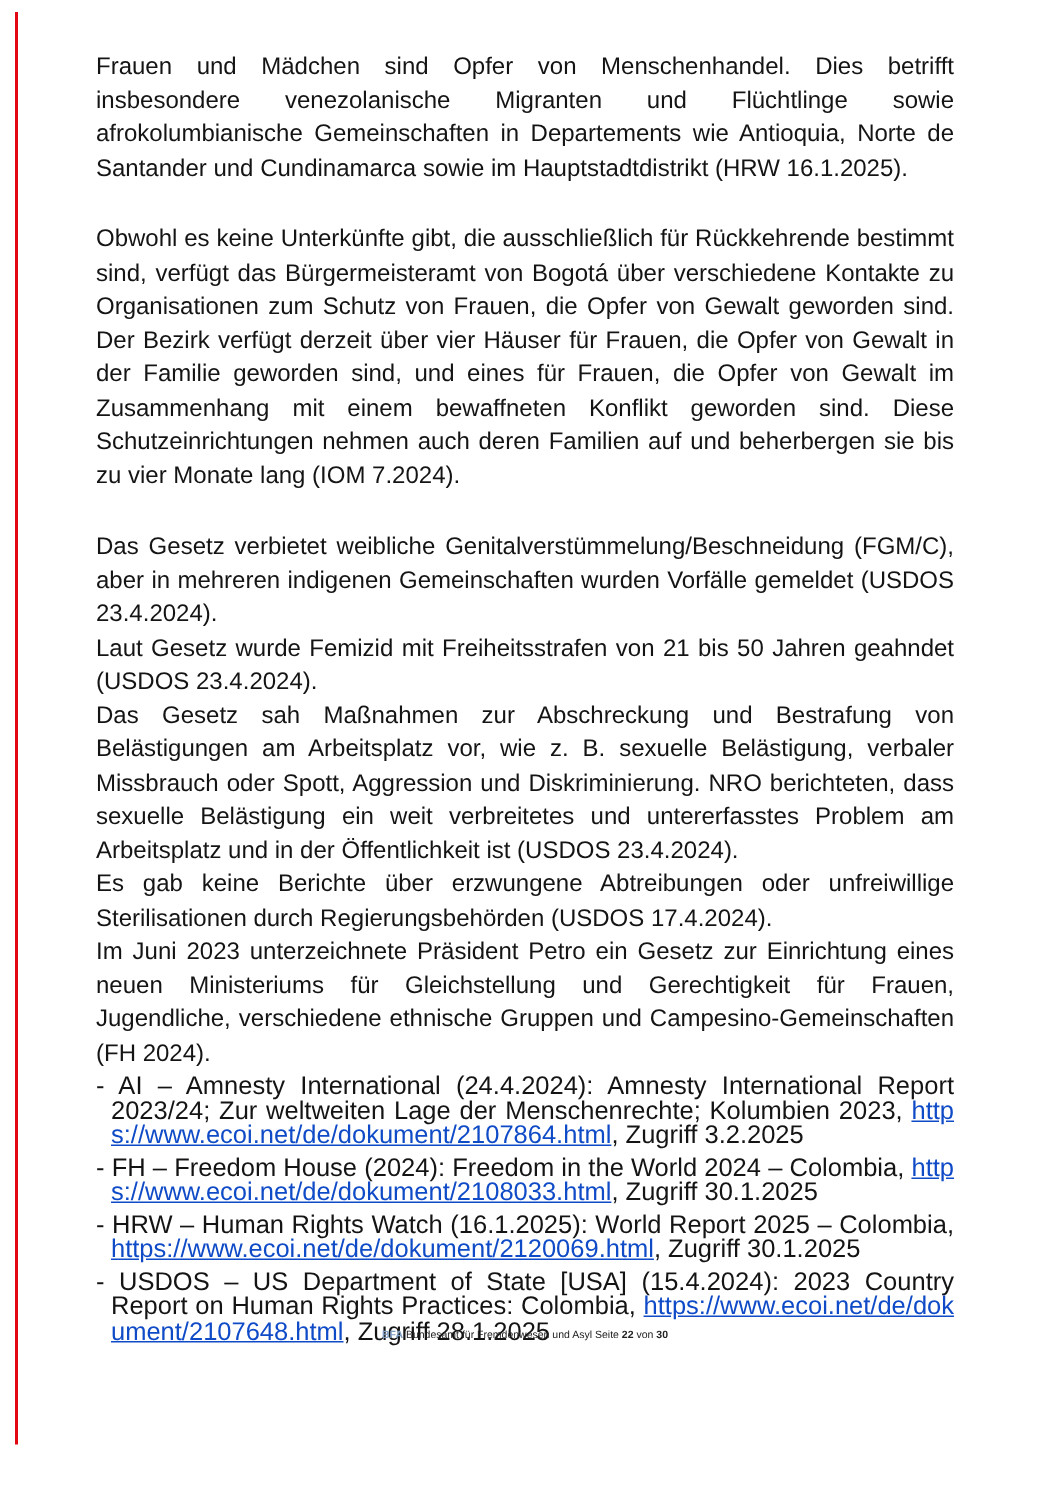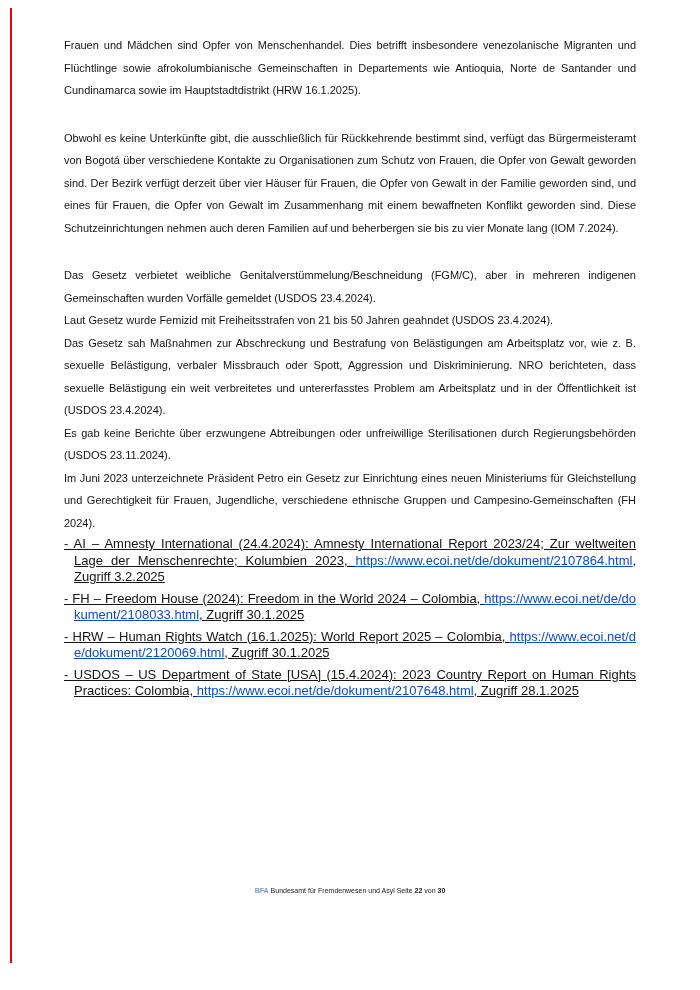--- a/index.html
+++ b/index.html
@@ -20,41 +20,40 @@
     height: 955px;
     background: #e30613;
   }
   .content {
     position: absolute;
     left: 64px;
     top: 34px;
     width: 572px;
   }
   .para {
-    font-size: 11px;
+    font-size: 16px;
     line-height: 22.5px;
     text-align: justify;
     margin: 0;
   }
   .para-gap { margin-bottom: 25px; }
   .sources-heading {
     font-size: 13px;
     line-height: 22px;
     margin-top: 4px;
     text-decoration: underline;
   }
   .source-list { margin-top: 2px; }
   .source-item {
-    font-size: 13px;
+    font-size: 17px;
     line-height: 16.5px;
     text-align: justify;
     padding-left: 10px;
     text-indent: -10px;
     margin-bottom: 5px;
-    text-decoration: underline;
   }
   .source-item a {
     color: #0f4bc7;
     text-decoration: underline;
     cursor: pointer;
     word-break: break-all;
   }
   .footer {
     position: absolute;
     top: 886px;
@@ -80,21 +79,21 @@
 
   <div class="content">
 
     <p class="para para-gap">Frauen und Mädchen sind Opfer von Menschenhandel. Dies betrifft insbesondere venezolanische Migranten und Flüchtlinge sowie afrokolumbianische Gemeinschaften in Departements wie Antioquia, Norte de Santander und Cundinamarca sowie im Hauptstadtdistrikt (HRW 16.1.2025).</p>
 
     <p class="para para-gap">Obwohl es keine Unterkünfte gibt, die ausschließlich für Rückkehrende bestimmt sind, verfügt das Bürgermeisteramt von Bogotá über verschiedene Kontakte zu Organisationen zum Schutz von Frauen, die Opfer von Gewalt geworden sind. Der Bezirk verfügt derzeit über vier Häuser für Frauen, die Opfer von Gewalt in der Familie geworden sind, und eines für Frauen, die Opfer von Gewalt im Zusammenhang mit einem bewaffneten Konflikt geworden sind. Diese Schutzeinrichtungen nehmen auch deren Familien auf und beherbergen sie bis zu vier Monate lang (IOM 7.2024).</p>
 
     <p class="para">Das Gesetz verbietet weibliche Genitalverstümmelung/Beschneidung (FGM/C), aber in mehreren indigenen Gemeinschaften wurden Vorfälle gemeldet (USDOS 23.4.2024).</p>
     <p class="para">Laut Gesetz wurde Femizid mit Freiheitsstrafen von 21 bis 50 Jahren geahndet (USDOS 23.4.2024).</p>
     <p class="para">Das Gesetz sah Maßnahmen zur Abschreckung und Bestrafung von Belästigungen am Arbeitsplatz vor, wie z. B. sexuelle Belästigung, verbaler Missbrauch oder Spott, Aggression und Diskriminierung. NRO berichteten, dass sexuelle Belästigung ein weit verbreitetes und untererfasstes Problem am Arbeitsplatz und in der Öffentlichkeit ist (USDOS 23.4.2024).</p>
-    <p class="para">Es gab keine Berichte über erzwungene Abtreibungen oder unfreiwillige Sterilisationen durch Regierungsbehörden (USDOS 23.11.2024).</p>
+    <p class="para">Es gab keine Berichte über erzwungene Abtreibungen oder unfreiwillige Sterilisationen durch Regierungsbehörden (USDOS 17.4.2024).</p>
     <p class="para">Im Juni 2023 unterzeichnete Präsident Petro ein Gesetz zur Einrichtung eines neuen Ministeriums für Gleichstellung und Gerechtigkeit für Frauen, Jugendliche, verschiedene ethnische Gruppen und Campesino-Gemeinschaften (FH 2024).</p>
 
 
     <div class="source-list">
 
       <div class="source-item"><span>- AI – Amnesty International (24.4.2024): Amnesty International Report 2023/24; Zur weltweiten Lage der Menschenrechte; Kolumbien 2023, </span><a>https://www.ecoi.net/de/dokument/2107864.html</a><span>, Zugriff 3.2.2025</span></div>
 
       <div class="source-item"><span>- FH – Freedom House (2024): Freedom in the World 2024 – Colombia, </span><a>https://www.ecoi.net/de/dokument/2108033.html</a><span>, Zugriff 30.1.2025</span></div>
 
       <div class="source-item"><span>- HRW – Human Rights Watch (16.1.2025): World Report 2025 – Colombia, </span><a>https://www.ecoi.net/de/dokument/2120069.html</a><span>, Zugriff 30.1.2025</span></div>

